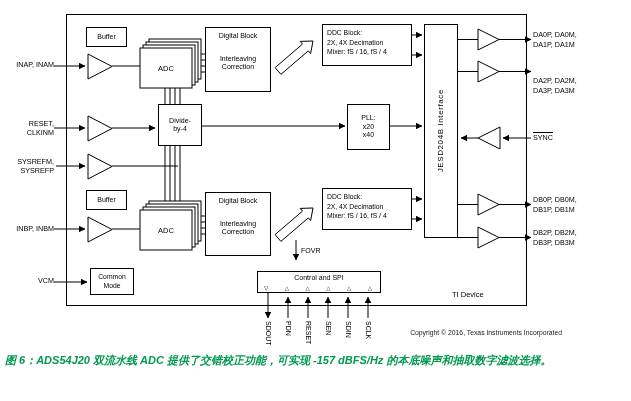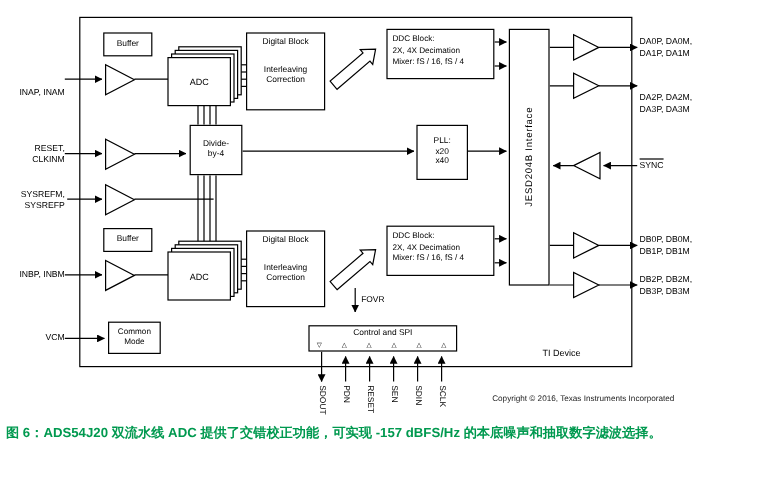--- a/index.html
+++ b/index.html
@@ -30,21 +30,21 @@
   .out-lbl span{display:block}
   .small-lbl{position:absolute;z-index:4;font-size:7px;line-height:8px;white-space:nowrap}
   .pin-lbl{position:absolute;top:321px;transform:rotate(90deg);transform-origin:0 0;
     font-size:7px;white-space:nowrap;z-index:4}
   .tri-row{position:absolute;bottom:0;left:6px;right:8px;display:flex;
     justify-content:space-between;font-size:5.5px;line-height:7px}
   .ti-device{position:absolute;left:452px;top:290px;width:70px;text-align:left;
     font-size:7.5px;z-index:4}
   .copyright{position:absolute;left:300px;top:329px;width:262px;text-align:right;
     font-size:6.8px;color:var(--copyright-gray);z-index:4}
-  .cap1{position:absolute;left:5px;top:353px;font-size:11px;font-weight:600;
+  .cap1{position:absolute;left:5px;top:353px;font-size:11px;font-style:italic;font-weight:600;
     color:var(--caption-green);white-space:nowrap;z-index:4}
   .cap2{position:absolute;left:30px;top:371px;font-size:11px;font-style:italic;font-weight:600;
     color:var(--caption-green);white-space:nowrap;z-index:4}
   .wm{position:absolute;left:468px;top:374px;font-size:17px;font-weight:800;
     color:var(--watermark-green);white-space:nowrap;z-index:4}
 </style>
 </head>
 <body>
 
 <div class="figure">
@@ -206,21 +206,21 @@
     <div class="tri-row">
       <span>▽</span>
       <span>△</span>
       <span>△</span>
       <span>△</span>
       <span>△</span>
       <span>△</span>
     </div>
   </div>
 
-  <div class="in-lbl" style="top:72px">
+  <div class="in-lbl" style="top:60px">
     <span>INAP, INAM</span>
   </div>
   <div class="in-lbl" style="top:119px">
     <span>RESET,</span>
     <span>CLKINM</span>
   </div>
   <div class="in-lbl" style="top:157px">
     <span>SYSREFM,</span>
     <span>SYSREFP</span>
   </div>

